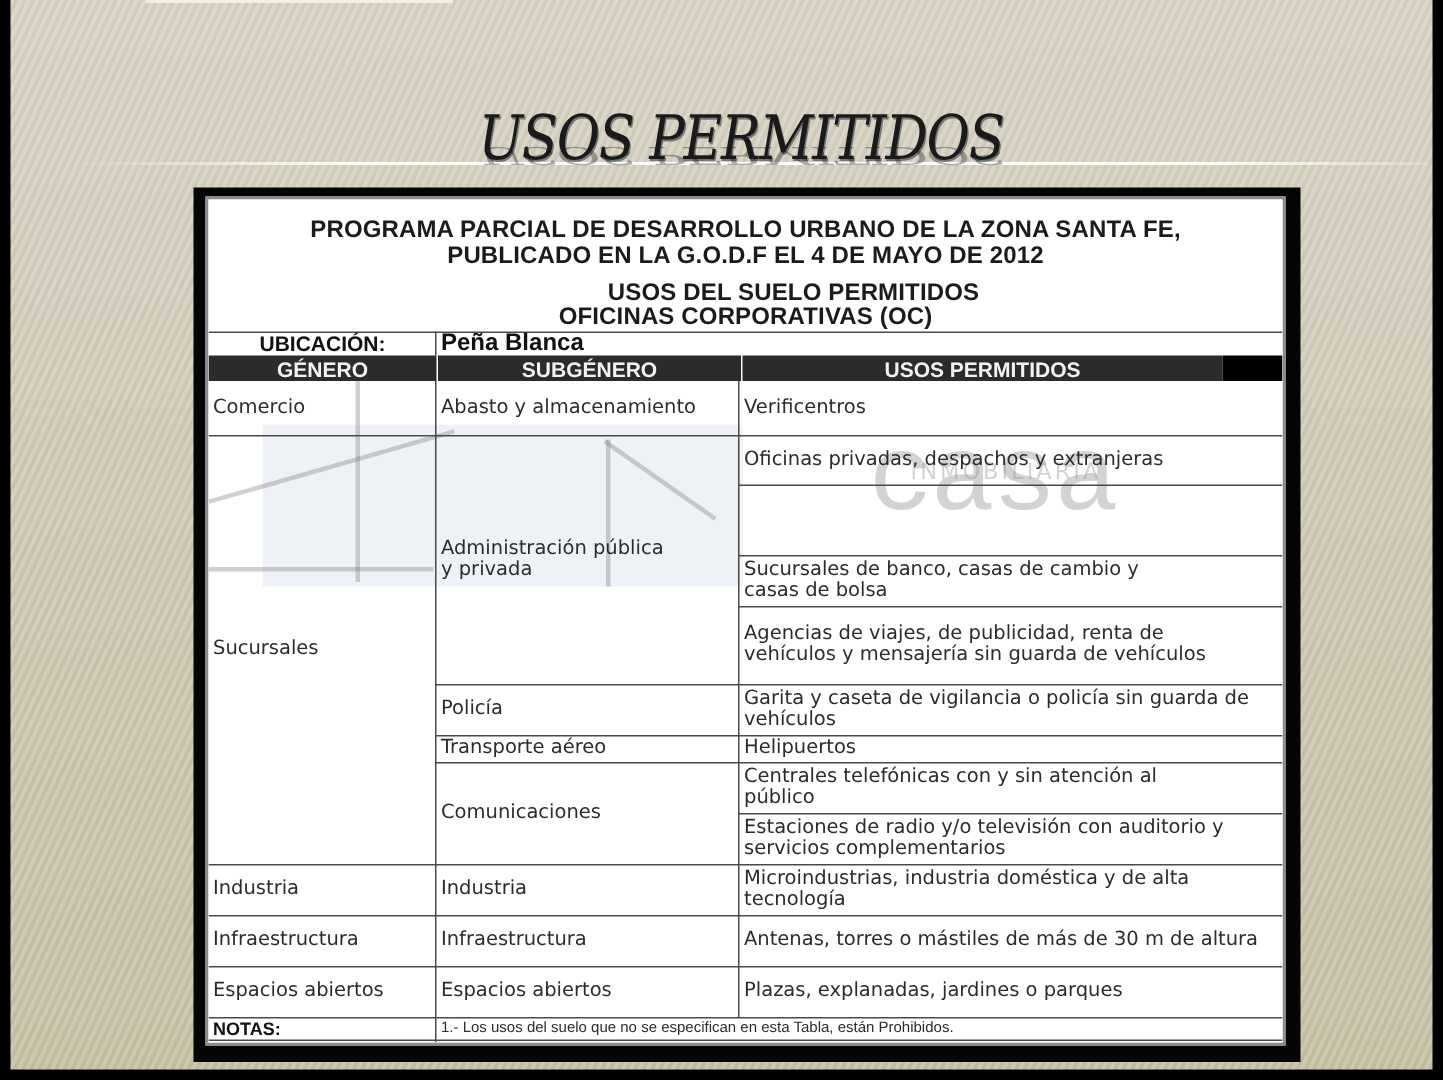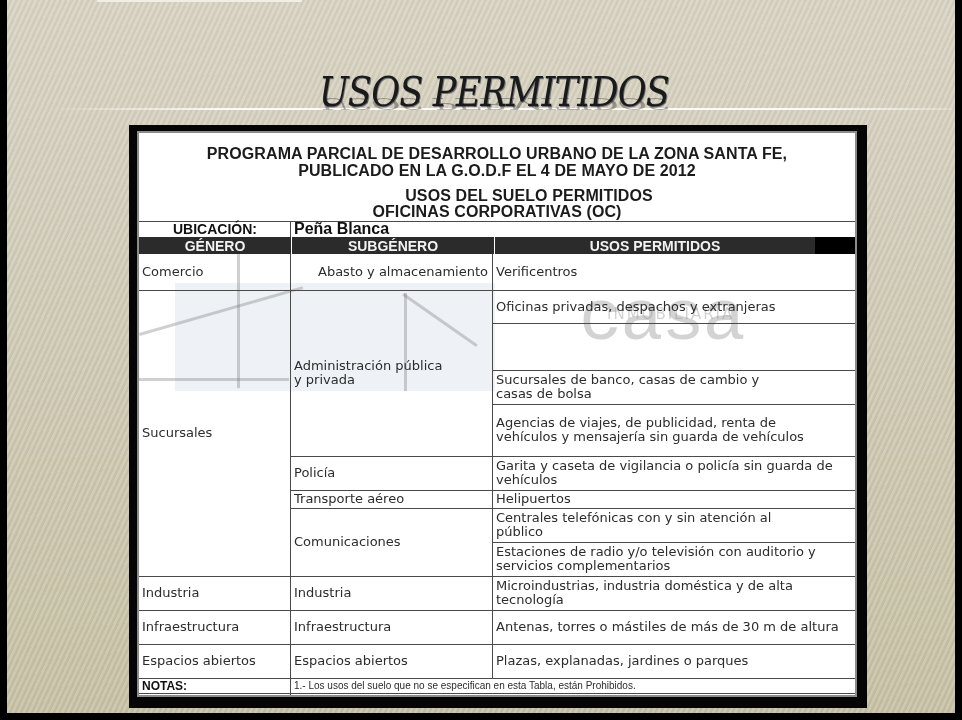--- a/index.html
+++ b/index.html
@@ -114,21 +114,21 @@
       <div class="hdr" style="left:0; top:104px; width:152px; height:17px;">GÉNERO</div>
       <div class="hdr" style="left:153px; top:104px; width:202px; height:17px;">SUBGÉNERO</div>
       <div class="hdr" style="left:356px; top:104px; width:320px; height:17px;">USOS PERMITIDOS</div>
       <div class="hdr-tail" style="left:676px; top:104px; width:40px; height:17px;"></div>
 
       <div class="vline" style="left:151px; top:121px; height:424px;"></div>
       <div class="vline" style="left:353px; top:121px; height:424px;"></div>
       <div class="vline" style="left:151px; top:545px; height:17px;"></div>
 
       <div class="cell" style="left:0; top:121px; width:151px; height:36px;">Comercio</div>
-      <div class="cell" style="left:152px; top:121px; width:201px; height:36px;margin-left:24px;">Abasto y almacenamiento</div>
+      <div class="cell" style="left:152px; top:121px; width:201px; height:36px;">Abasto y almacenamiento</div>
       <div class="cell" style="left:354px; top:121px; width:362px; height:36px;">Verificentros</div>
       <div class="hline" style="left:0; top:157px; width:716px;"></div>
 
       <div class="cell" style="left:0; top:157px; width:151px; height:286px;">Sucursales</div>
 
       <div class="cell" style="left:152px; top:157px; width:201px; height:166px; padding-right:40px;">Administración pública y privada</div>
       <div class="cell" style="left:354px; top:157px; width:362px; height:33px;">Oficinas privadas, despachos y extranjeras</div>
       <div class="hline" style="left:353px; top:190px; width:363px;"></div>
       <div class="hline" style="left:353px; top:237px; width:363px;"></div>
       <div class="cell" style="left:354px; top:237px; width:362px; height:34px; padding-right:60px;">Sucursales de banco, casas de cambio y casas de bolsa</div>

